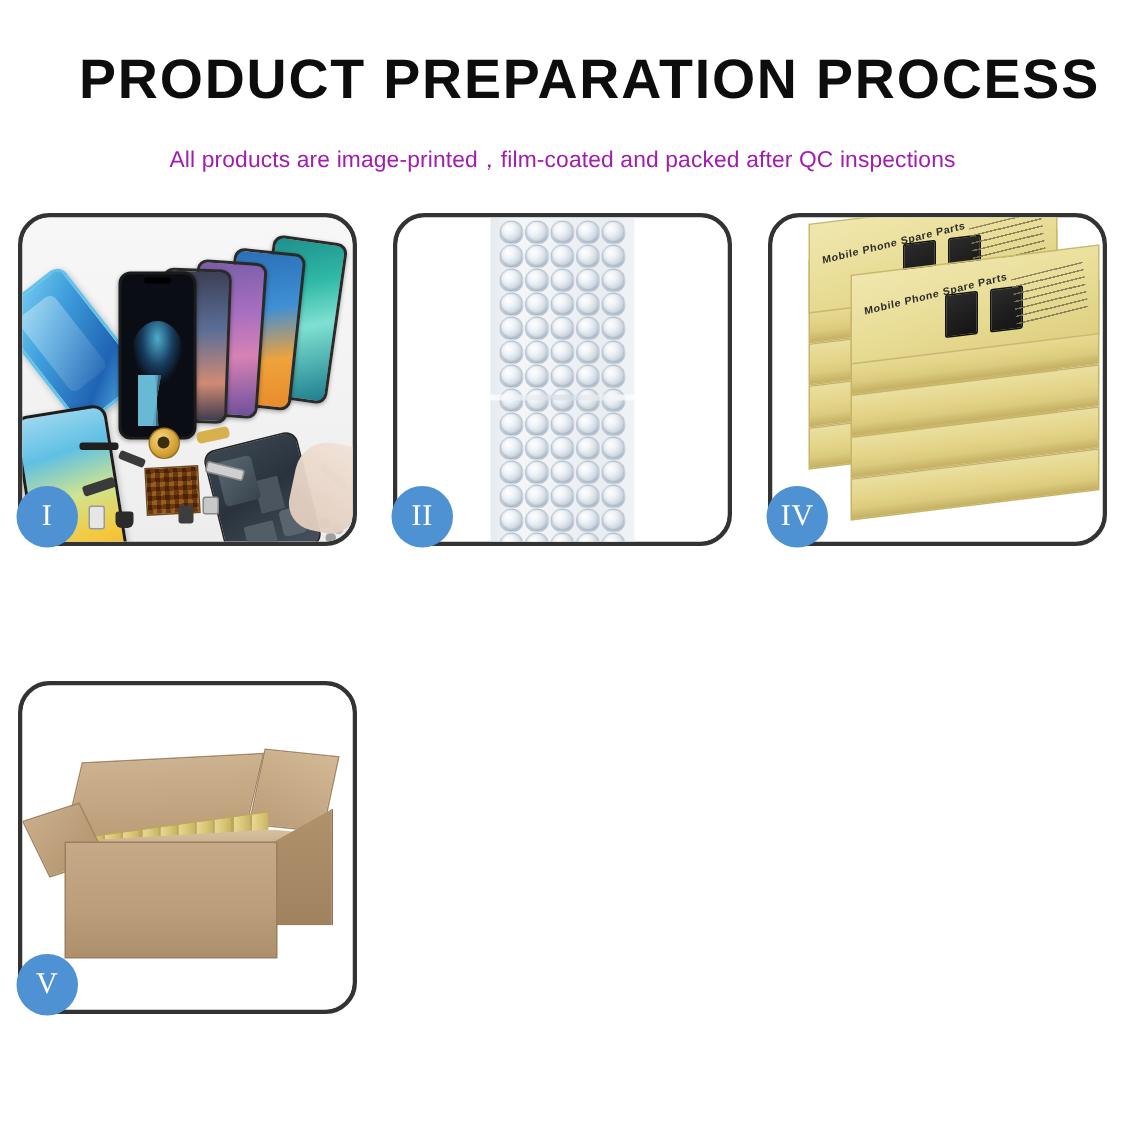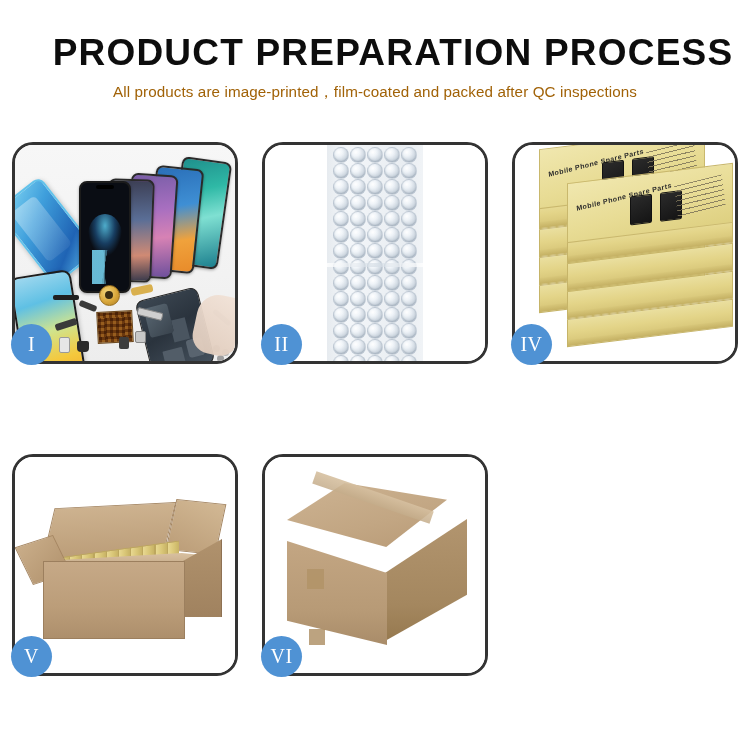--- a/index.html
+++ b/index.html
@@ -25,25 +25,25 @@
     font-family: "Liberation Sans", sans-serif;
     font-size: 37px;
     font-weight: 700;
     letter-spacing: 1.2px;
     color: #0d0d0d;
     line-height: 1.05;
     white-space: nowrap;
     margin-left: 36px;
   }
   .subtitle {
-    margin-top: 9px;
+    margin-top: 23px;
     font-family: "Liberation Sans", sans-serif;
     font-size: 15.2px;
     font-weight: 400;
-    color: #a16207;
+    color: #a21caf;
     letter-spacing: 0.1px;
     white-space: nowrap;
   }
 
   
   .grid {
     position: absolute;
     left: 12px;
     top: 142px;
     width: 726px;
@@ -719,26 +719,14 @@
           <div class="ybar" style="left: 109.8px;"></div>
         </div>
       <div class="c-rim"></div>
       <div class="c-flap cf-left"></div>
       <div class="c-side"></div>
       <div class="c-body"></div>
     </div>
     <div class="badge">V</div>
   </div>
 
-  <div class="card">
-    <div class="card-inner p6">
-      <div class="s-shine"></div>
-      <div class="s-top"></div>
-      <div class="s-tape"></div>
-      <div class="s-right"></div>
-      <div class="s-front"></div>
-      <div class="s-label-a"></div>
-      <div class="s-label-b"></div>
-    </div>
-    <div class="badge">VI</div>
-  </div>
 
 </div>
 
 </body></html>

